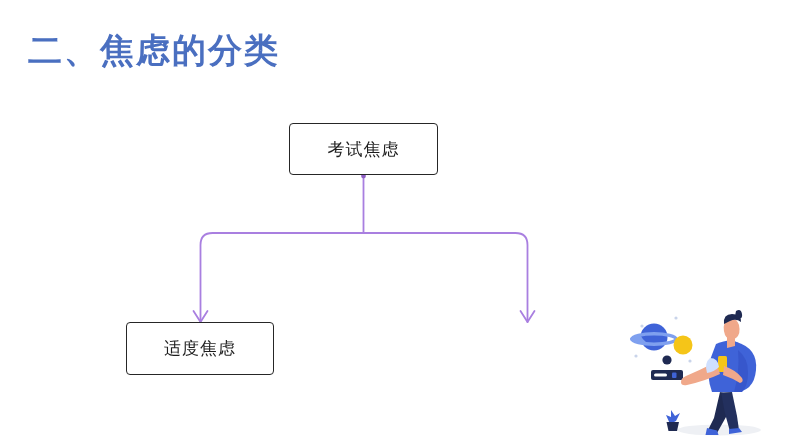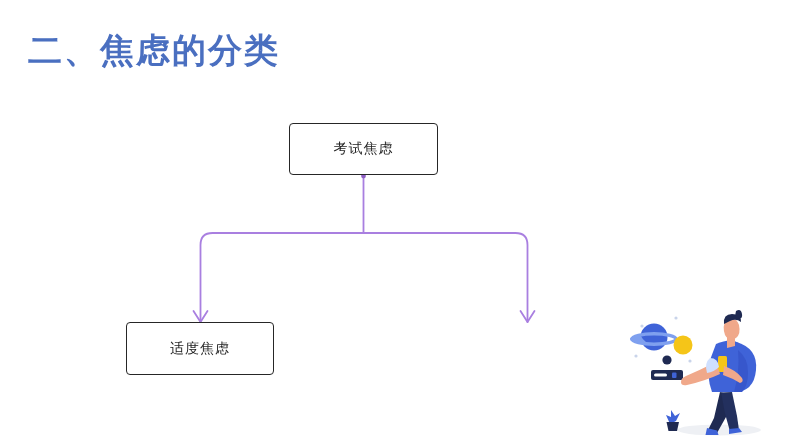--- a/index.html
+++ b/index.html
@@ -35,21 +35,21 @@
   .node-box {
     position: absolute;
     box-sizing: border-box;
     background: #ffffff;
     border-radius: 4px;
     display: flex;
     align-items: center;
     justify-content: center;
   }
   .node-label {
-    font-size: 14px;
+    font-size: 17px;
     color: #1d1d1d;
     letter-spacing: 1px;
     font-weight: 500;
     white-space: nowrap;
   }
 
   #node-root {
     left: 289px;
     top: 123px;
     width: 149px;

